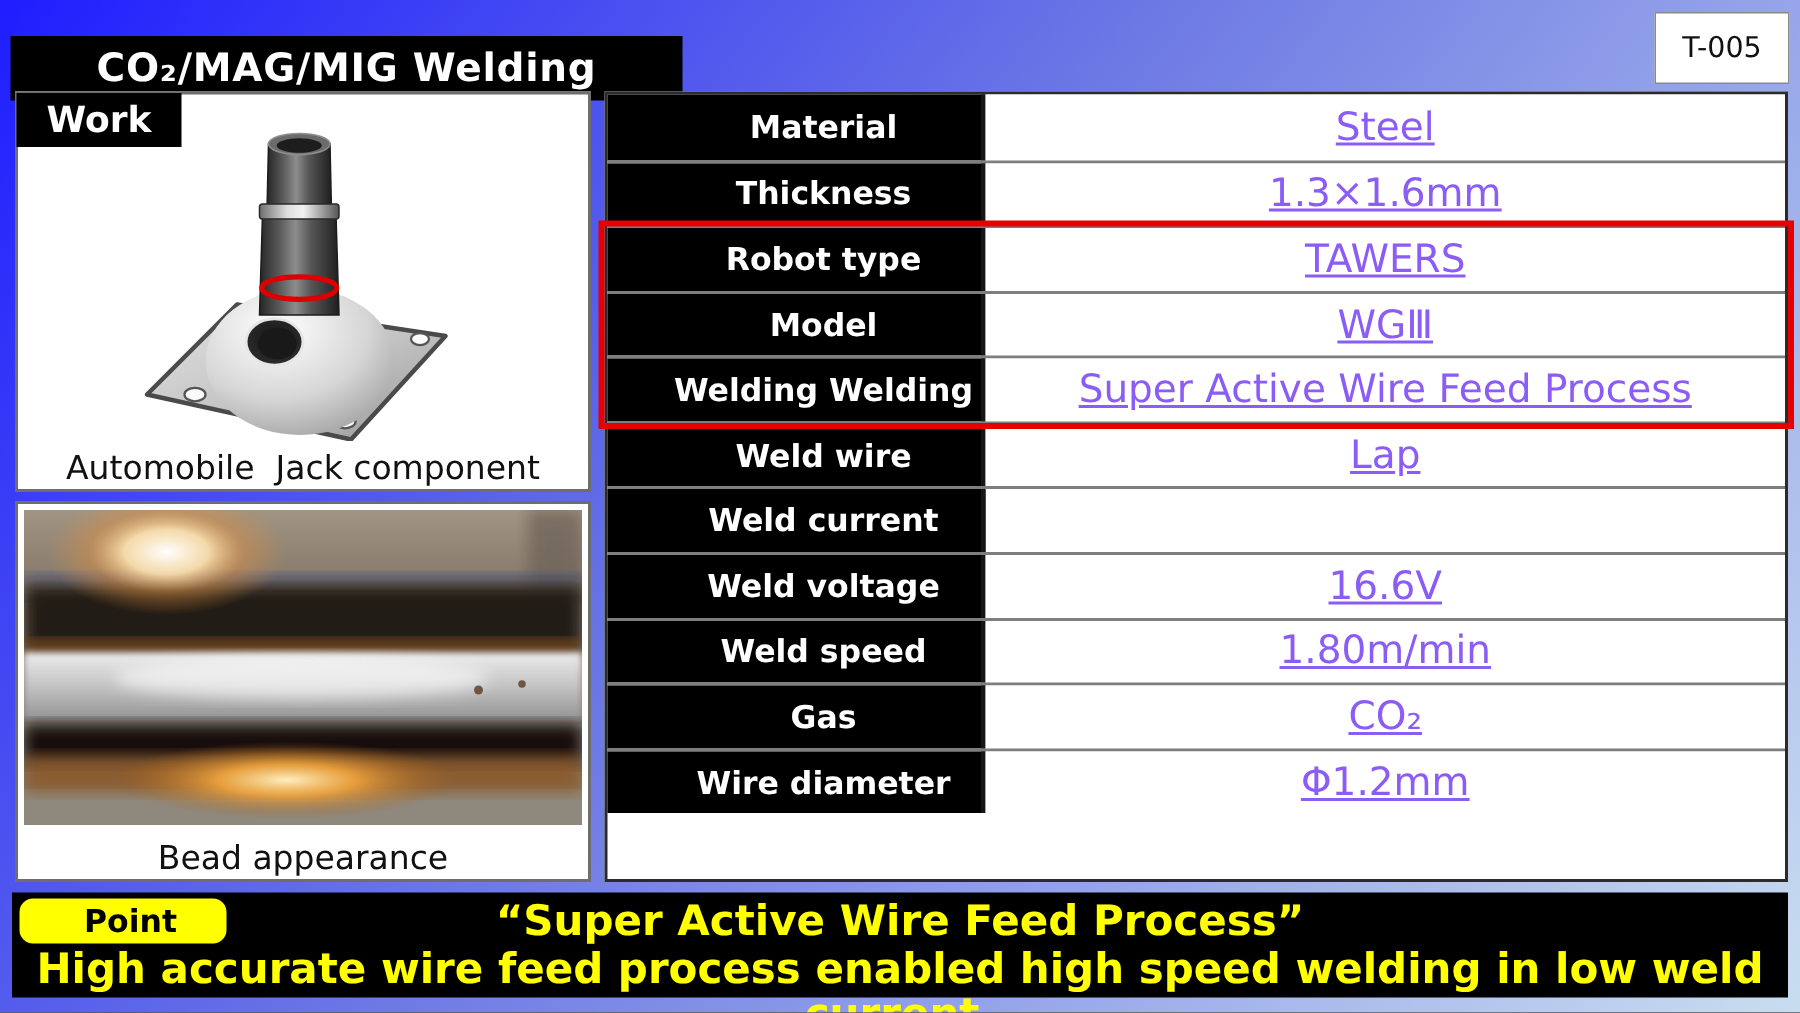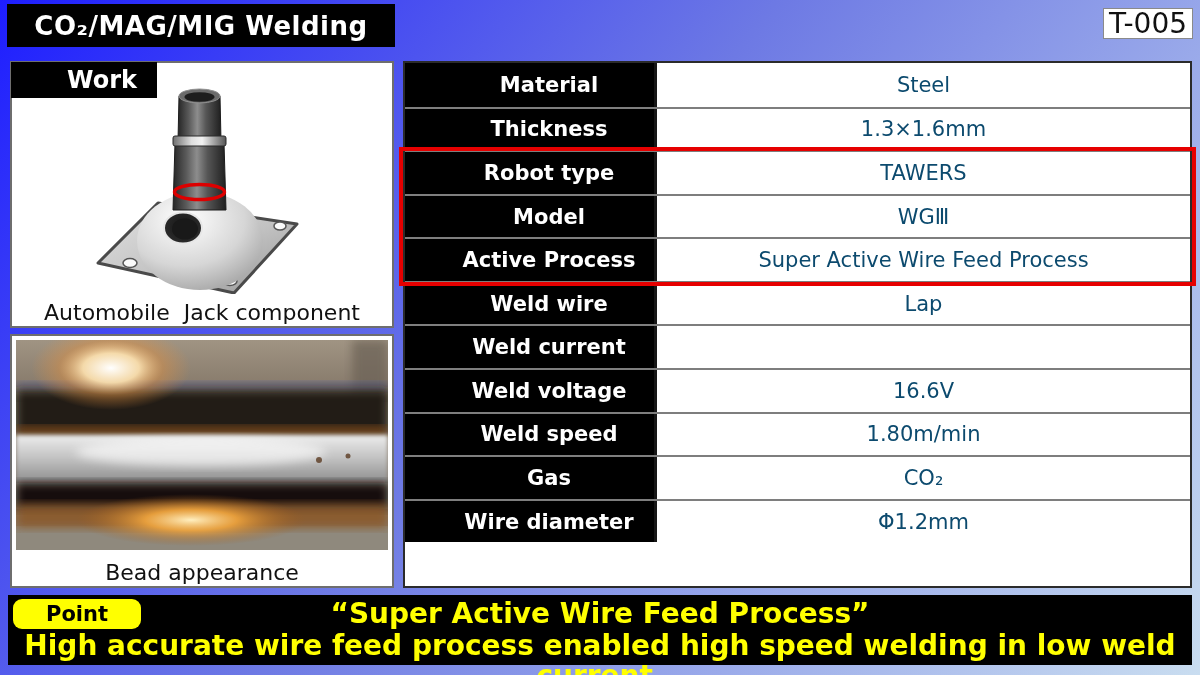--- a/index.html
+++ b/index.html
@@ -3,39 +3,39 @@
 <meta charset="utf-8">
 <style>
   html,body{margin:0;padding:0;background:#222;}
   .stage{
     position:relative;width:1200px;height:675px;overflow:hidden;
     background:linear-gradient(128deg,var(--bg-top-left,#1e1eff) 0%,#6d79e4 45%,var(--bg-bottom-right,#c9ddf0) 100%);
     font-family:"DejaVu Sans","Liberation Sans",sans-serif;
   }
   
   .header-banner{
-    position:absolute;left:7px;top:4px;width:388px;height:43px;background:#000;
+    position:absolute;left:7px;top:24px;width:448px;height:43px;background:#000;
     display:flex;align-items:center;justify-content:center;
     color:#fff;font-weight:bold;font-size:26px;letter-spacing:.5px;
   }
   .doc-badge{
-    position:absolute;left:1103px;top:8px;width:90px;height:31px;background:#fff;
+    position:absolute;left:1103px;top:8px;width:90px;height:48px;background:#fff;
     border:1px solid #8a8a8a;box-sizing:border-box;display:flex;align-items:center;justify-content:center;
-    color:#111;font-size:28px;
+    color:#111;font-size:19px;
   }
   
   .panel{
     position:absolute;background:#fff;border:2px solid #6e6e6e;box-sizing:border-box;
   }
   .work-panel{left:10px;top:61px;width:384px;height:267px;}
   .bead-panel{left:10px;top:334px;width:384px;height:254px;}
   .work-tab{
     position:absolute;left:-1px;top:-1px;width:110px;height:36px;background:#000;
     display:flex;align-items:center;justify-content:center;
-    color:#fff;font-weight:bold;font-size:24px;z-index:3;padding-left:36px;
+    color:#fff;font-weight:bold;font-size:24px;z-index:3;
   }
   .panel-caption{
     position:absolute;left:0;bottom:1px;width:100%;text-align:center;
     color:#111;font-size:22px;white-space:pre;z-index:3;
   }
   .panel svg{position:absolute;z-index:1;}
   .jack-svg{left:0;top:0;}
   .bead-svg{left:4px;top:4px;}
   
   .spec-table{
@@ -43,36 +43,36 @@
     border:2px solid #2b2b2b;box-sizing:border-box;
     display:grid;grid-template-rows:repeat(12,1fr);
   }
   .spec-row{display:grid;grid-template-columns:252px 1fr;border-top:2px solid #7e7e7e;min-height:0;}
   .spec-row:first-child{border-top:none;}
   .spec-label{
     background:#000;color:#fff;font-weight:bold;font-size:21px;
     display:flex;align-items:center;justify-content:center;border-right:3px solid #161616;padding-left:39px;
   }
   .spec-value{
-    background:#fff;color:#0c4a6e;font-size:21px;
-    display:flex;align-items:center;justify-content:center;
+    background:#fff;color:#8b5cf6;font-size:26px;
+    display:flex;align-items:center;justify-content:center;text-decoration:underline;
   }
   .highlight-box{
     position:absolute;left:399px;top:147px;width:797px;height:139px;
     border:4px solid var(--highlight-border,#e60000);box-sizing:border-box;z-index:5;pointer-events:none;
   }
   
   .point-banner{
     position:absolute;left:8px;top:595px;width:1184px;height:70px;background:#000;
   }
   .point-tab{
     position:absolute;left:5px;top:4px;width:128px;height:30px;
     background:var(--accent-yellow,#ffff00);border-radius:9px;
     display:flex;align-items:center;justify-content:center;
-    color:#000;font-weight:bold;font-size:21px;
+    color:#000;font-weight:bold;font-size:21px;padding-left:10px;
   }
   .point-headline{
     margin-top:2px;text-align:center;color:var(--accent-yellow,#ffff00);
     font-weight:bold;font-size:28px;line-height:34px;
   }
   .point-desc{
     text-align:center;color:var(--accent-yellow,#ffff00);
     font-weight:bold;font-size:28px;line-height:30px;
   }
 </style>
@@ -201,21 +201,21 @@
     </div>
     <div class="spec-row">
       <div class="spec-label">Robot type</div>
       <div class="spec-value">TAWERS</div>
     </div>
     <div class="spec-row">
       <div class="spec-label">Model</div>
       <div class="spec-value">WGⅢ</div>
     </div>
     <div class="spec-row">
-      <div class="spec-label">Active Process</div>
+      <div class="spec-label">Welding Welding</div>
       <div class="spec-value">Super Active Wire Feed Process</div>
     </div>
     <div class="spec-row">
       <div class="spec-label">Weld wire</div>
       <div class="spec-value">Lap</div>
     </div>
     <div class="spec-row">
       <div class="spec-label">Weld current</div>
     </div>
     <div class="spec-row">

